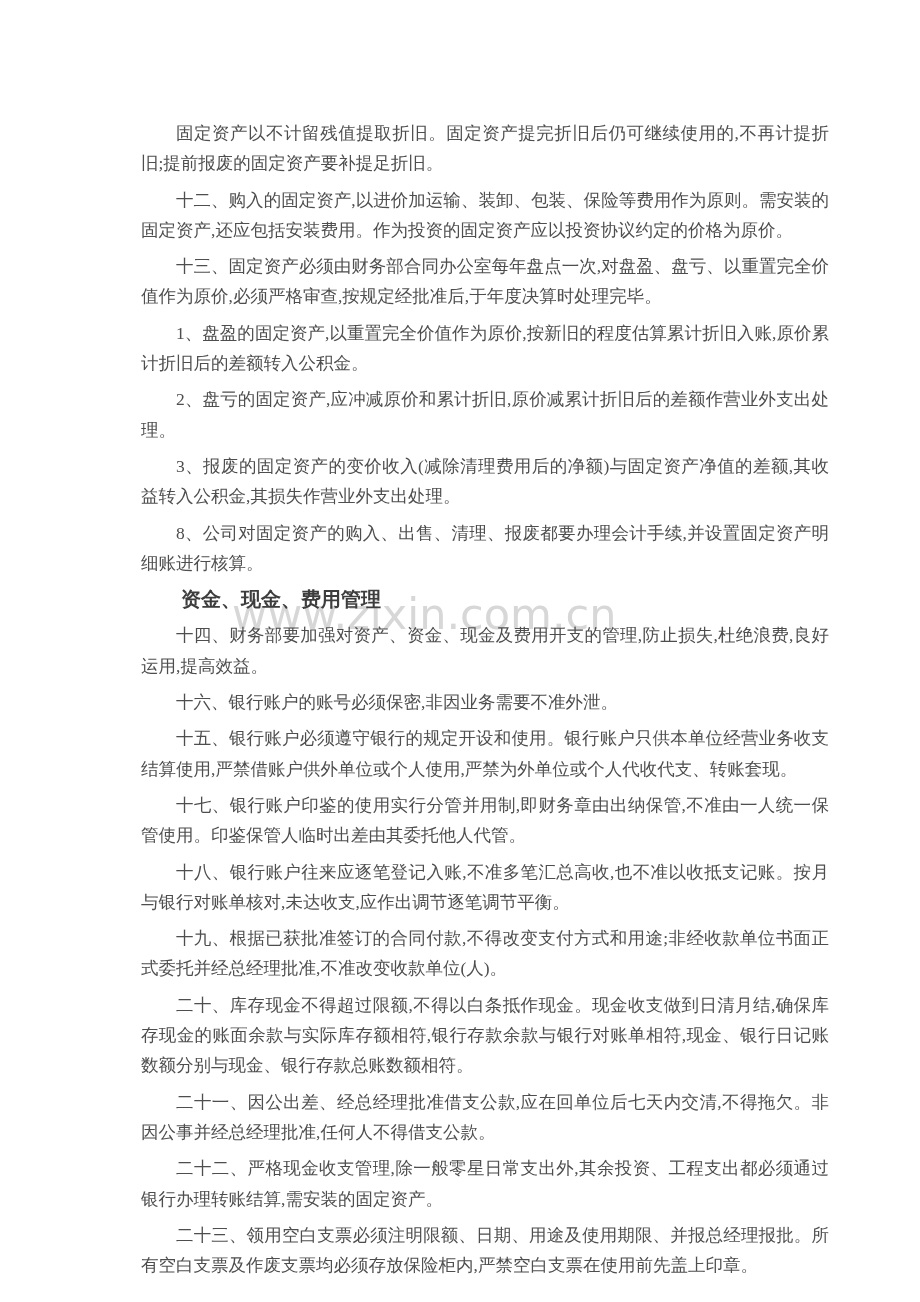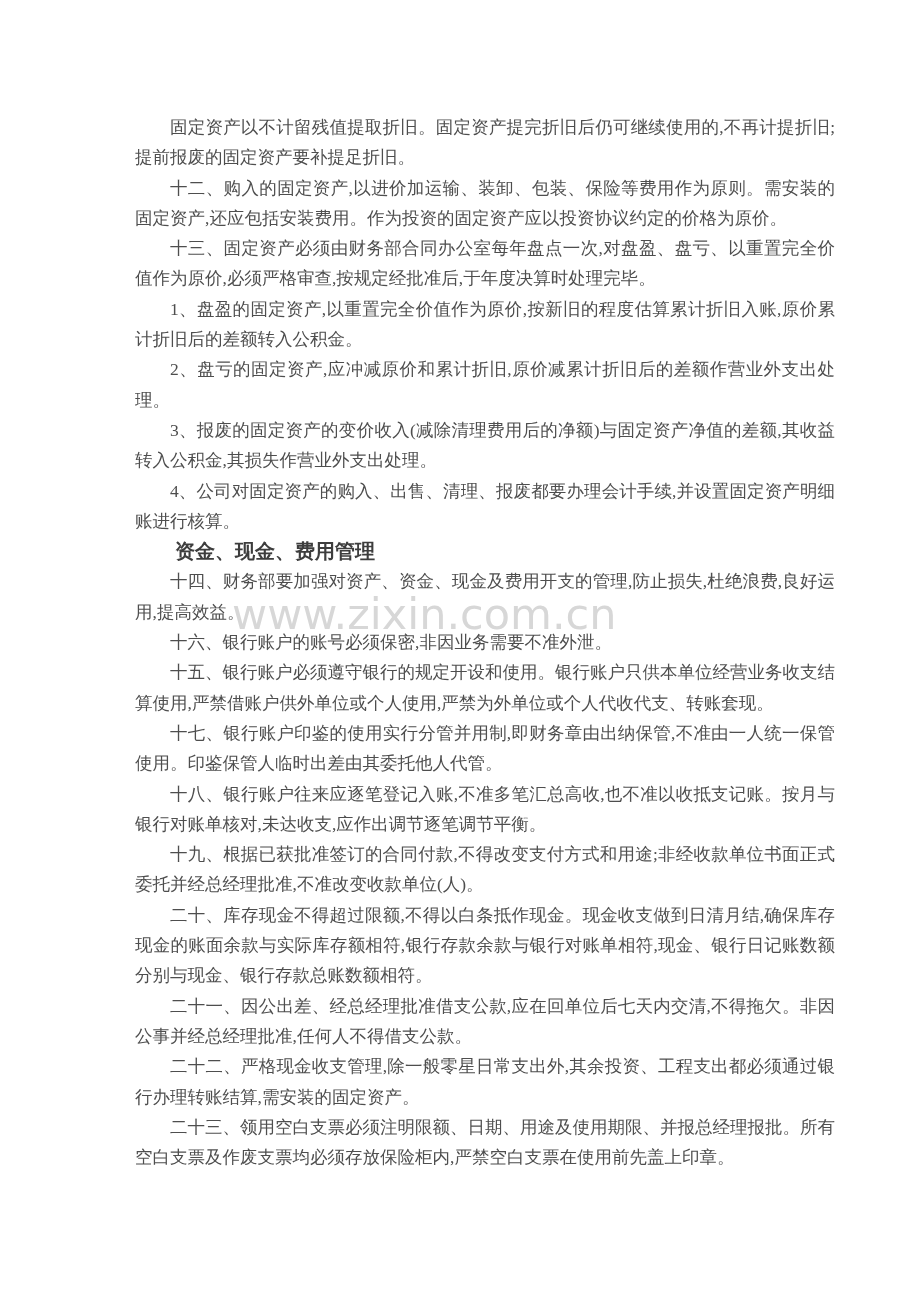--- a/index.html
+++ b/index.html
@@ -33,21 +33,21 @@
     left: 135px;
     top: 112px;
     width: 700px;
     z-index: 1;
     font-size: 17.5px;
     line-height: 30.3px;
     color: var(--text-color, #4e4e4e);
     text-align: justify;
   }
   .content p {
-    margin: 0;
+    margin: 6px;
     padding: 0;
     text-indent: 2em;
   }
   .content p.heading {
     font-weight: bold;
     color: var(--heading-color, #3d3d3d);
     font-family: "Liberation Sans", "DejaVu Sans", sans-serif;
     font-size: 20px;
   }
 </style>
@@ -56,21 +56,21 @@
 
 <div class="page">
   <div class="watermark">www.zixin.com.cn</div>
   <div class="content">
       <p class="para">固定资产以不计留残值提取折旧。固定资产提完折旧后仍可继续使用的,不再计提折旧;提前报废的固定资产要补提足折旧。</p>
       <p class="para">十二、购入的固定资产,以进价加运输、装卸、包装、保险等费用作为原则。需安装的固定资产,还应包括安装费用。作为投资的固定资产应以投资协议约定的价格为原价。</p>
       <p class="para">十三、固定资产必须由财务部合同办公室每年盘点一次,对盘盈、盘亏、以重置完全价值作为原价,必须严格审查,按规定经批准后,于年度决算时处理完毕。</p>
       <p class="para">1、盘盈的固定资产,以重置完全价值作为原价,按新旧的程度估算累计折旧入账,原价累计折旧后的差额转入公积金。</p>
       <p class="para">2、盘亏的固定资产,应冲减原价和累计折旧,原价减累计折旧后的差额作营业外支出处理。</p>
       <p class="para">3、报废的固定资产的变价收入(减除清理费用后的净额)与固定资产净值的差额,其收益转入公积金,其损失作营业外支出处理。</p>
-      <p class="para">4、公司对固定资产的购入、出售、清理、报废都要办理会计手续,并设置固定资产明细账进行核算。</p>
+      <p class="para">8、公司对固定资产的购入、出售、清理、报废都要办理会计手续,并设置固定资产明细账进行核算。</p>
       <p class="heading">资金、现金、费用管理</p>
       <p class="para">十四、财务部要加强对资产、资金、现金及费用开支的管理,防止损失,杜绝浪费,良好运用,提高效益。</p>
       <p class="para">十六、银行账户的账号必须保密,非因业务需要不准外泄。</p>
       <p class="para">十五、银行账户必须遵守银行的规定开设和使用。银行账户只供本单位经营业务收支结算使用,严禁借账户供外单位或个人使用,严禁为外单位或个人代收代支、转账套现。</p>
       <p class="para">十七、银行账户印鉴的使用实行分管并用制,即财务章由出纳保管,不准由一人统一保管使用。印鉴保管人临时出差由其委托他人代管。</p>
       <p class="para">十八、银行账户往来应逐笔登记入账,不准多笔汇总高收,也不准以收抵支记账。按月与银行对账单核对,未达收支,应作出调节逐笔调节平衡。</p>
       <p class="para">十九、根据已获批准签订的合同付款,不得改变支付方式和用途;非经收款单位书面正式委托并经总经理批准,不准改变收款单位(人)。</p>
       <p class="para">二十、库存现金不得超过限额,不得以白条抵作现金。现金收支做到日清月结,确保库存现金的账面余款与实际库存额相符,银行存款余款与银行对账单相符,现金、银行日记账数额分别与现金、银行存款总账数额相符。</p>
       <p class="para">二十一、因公出差、经总经理批准借支公款,应在回单位后七天内交清,不得拖欠。非因公事并经总经理批准,任何人不得借支公款。</p>
       <p class="para">二十二、严格现金收支管理,除一般零星日常支出外,其余投资、工程支出都必须通过银行办理转账结算,需安装的固定资产。</p>

